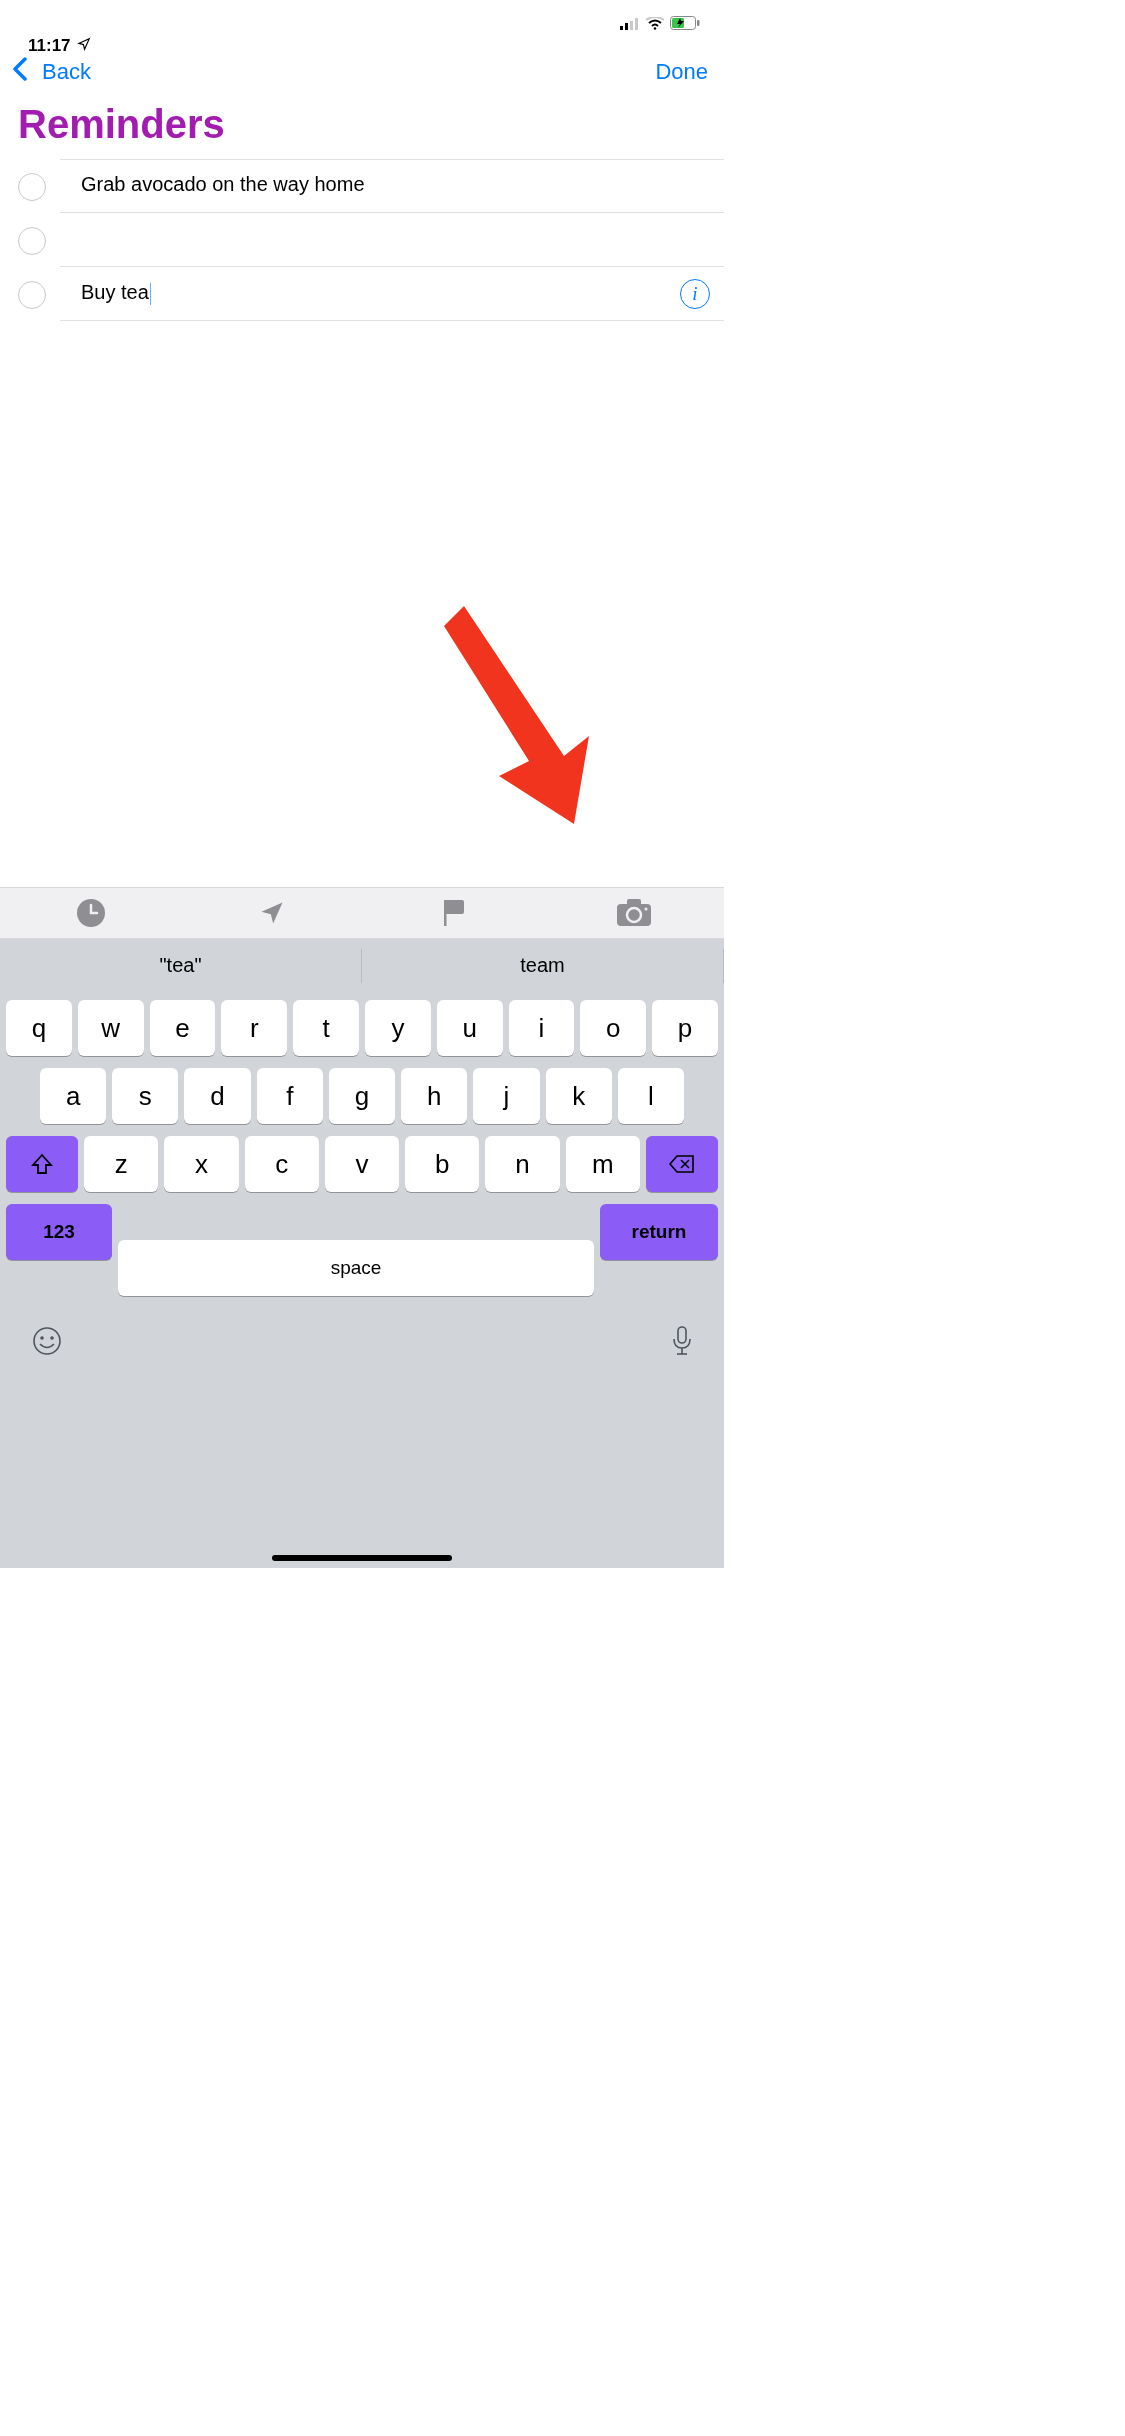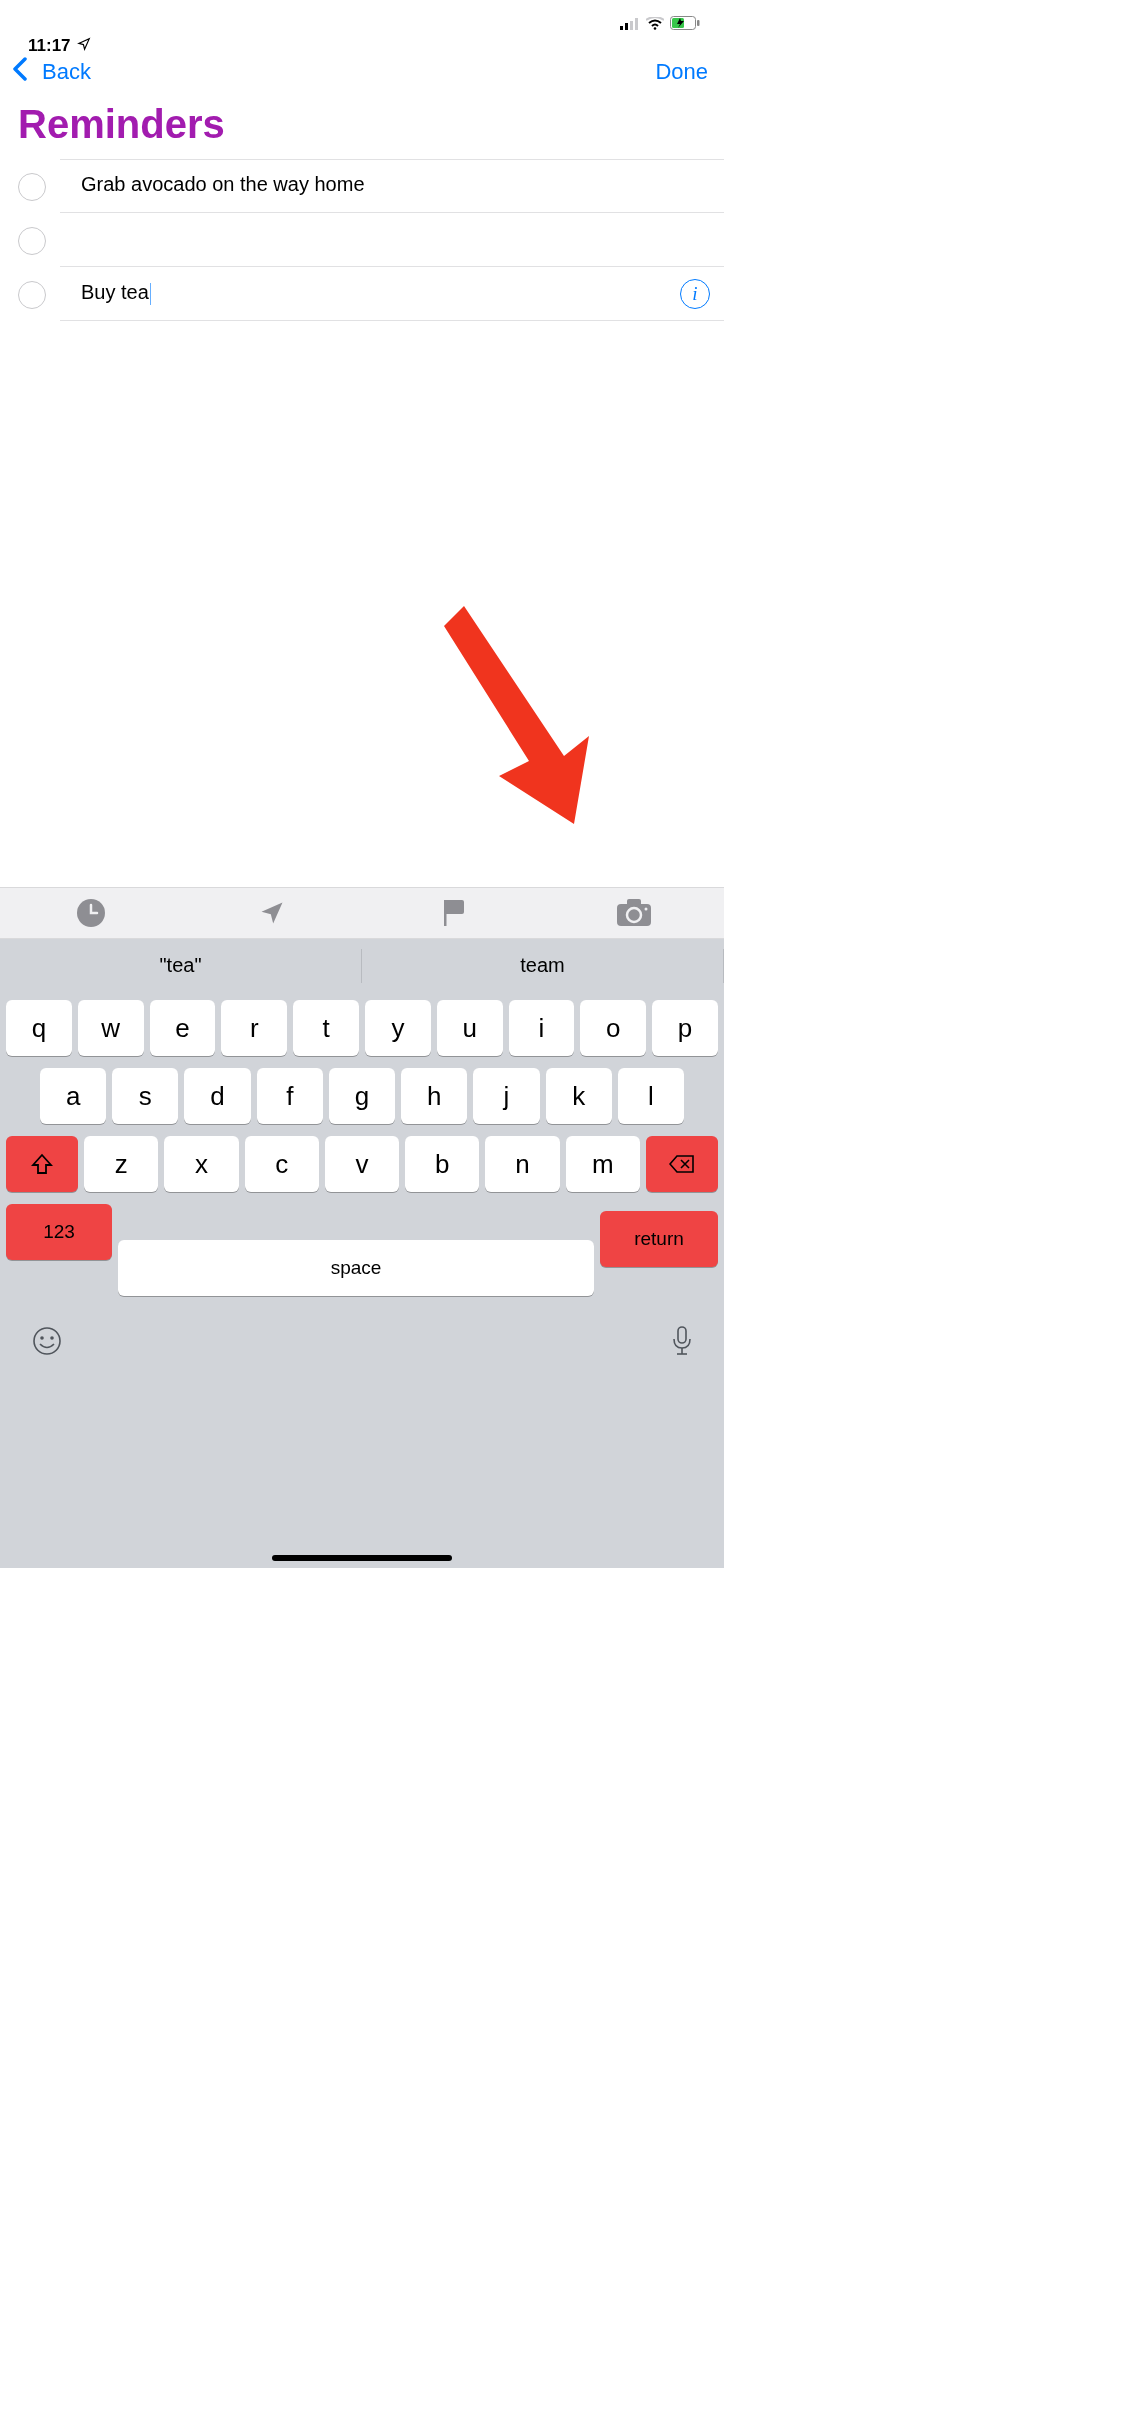--- a/index.html
+++ b/index.html
@@ -95,25 +95,25 @@
     background:#d1d4d9;
     padding: 8px 4px 0 4px;
   }
   .kb-row { display:flex; gap:6px; padding:0 2px; margin-bottom:12px; justify-content:center;}
   .key {
     background:#fff; border-radius:6px; box-shadow:0 1px 0 rgba(0,0,0,0.3);
     height:56px; flex:1; display:flex; align-items:center; justify-content:center;
     font-size:26px; color:#000;
   }
   .kb-row2 { padding:0 36px;}
-  .key.special { background:#ef4444; }
+  .key.special { background:#8b5cf6;font-weight:bold; }
   .key.shift, .key.bksp { flex:0 0 72px; }
   .key.num { flex:0 0 106px; font-size:19px;}
   .key.space { flex:1; font-size:19px;margin-top:36px;}
-  .key.return { flex:0 0 118px; font-size:19px;margin-top:7px;}
+  .key.return { flex:0 0 118px; font-size:19px;}
   .kb-row4 { padding:0 2px;}
   .kb-bottom-bar {
     display:flex; justify-content:space-between; align-items:center;
     padding: 18px 28px 8px 28px;
   }
   .home-indicator {
     position:absolute; bottom:7px; left:50%; transform:translateX(-50%);
     width:180px; height:6px; background:#000; border-radius:3px;
   }
 

